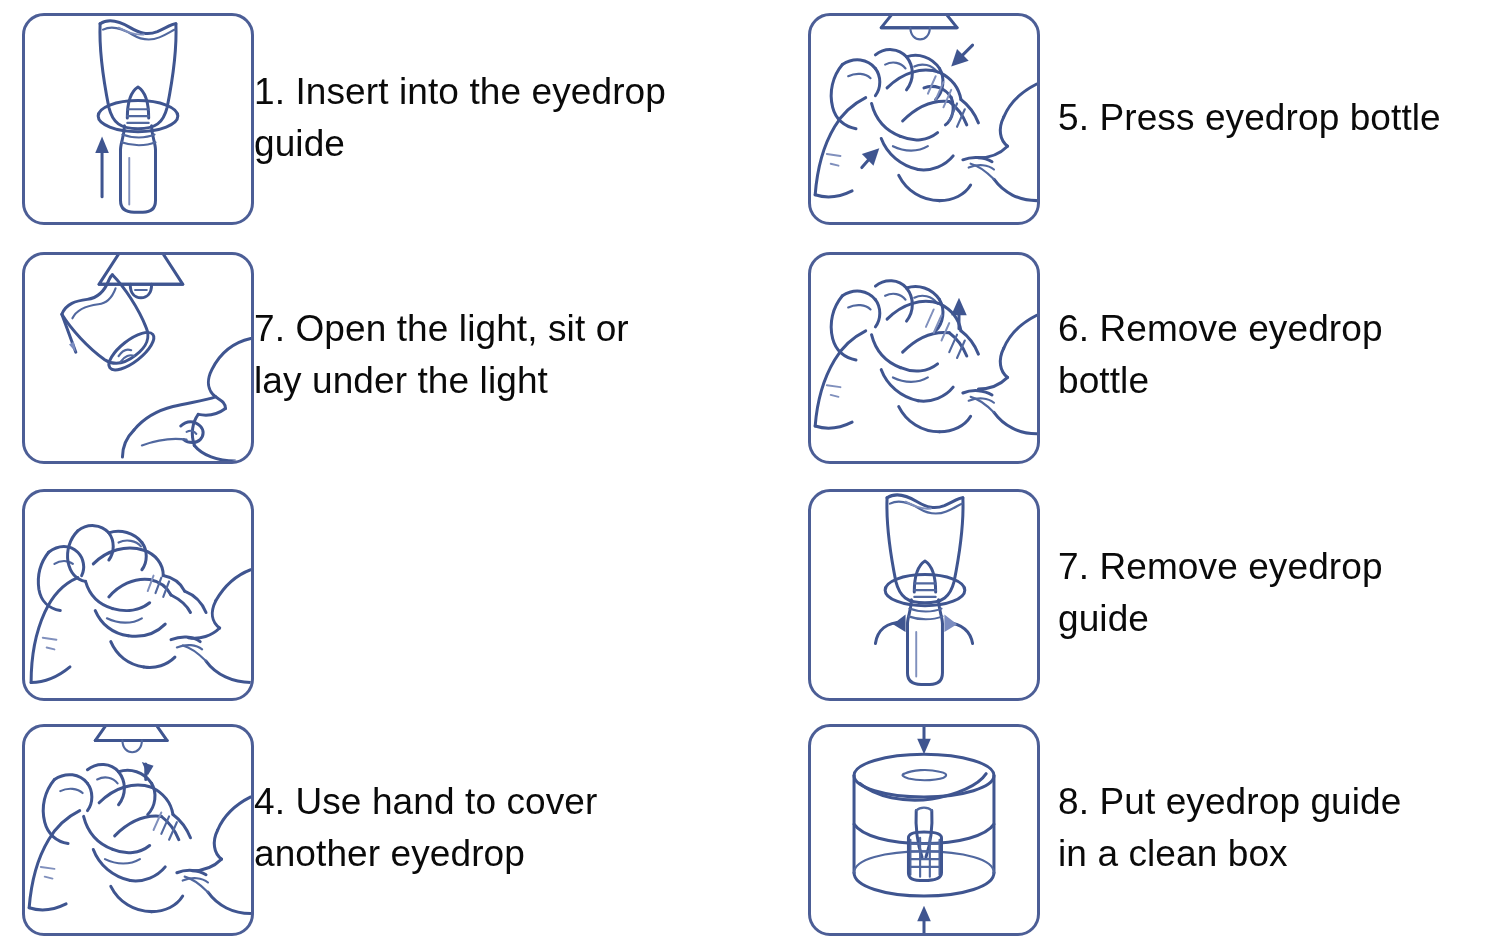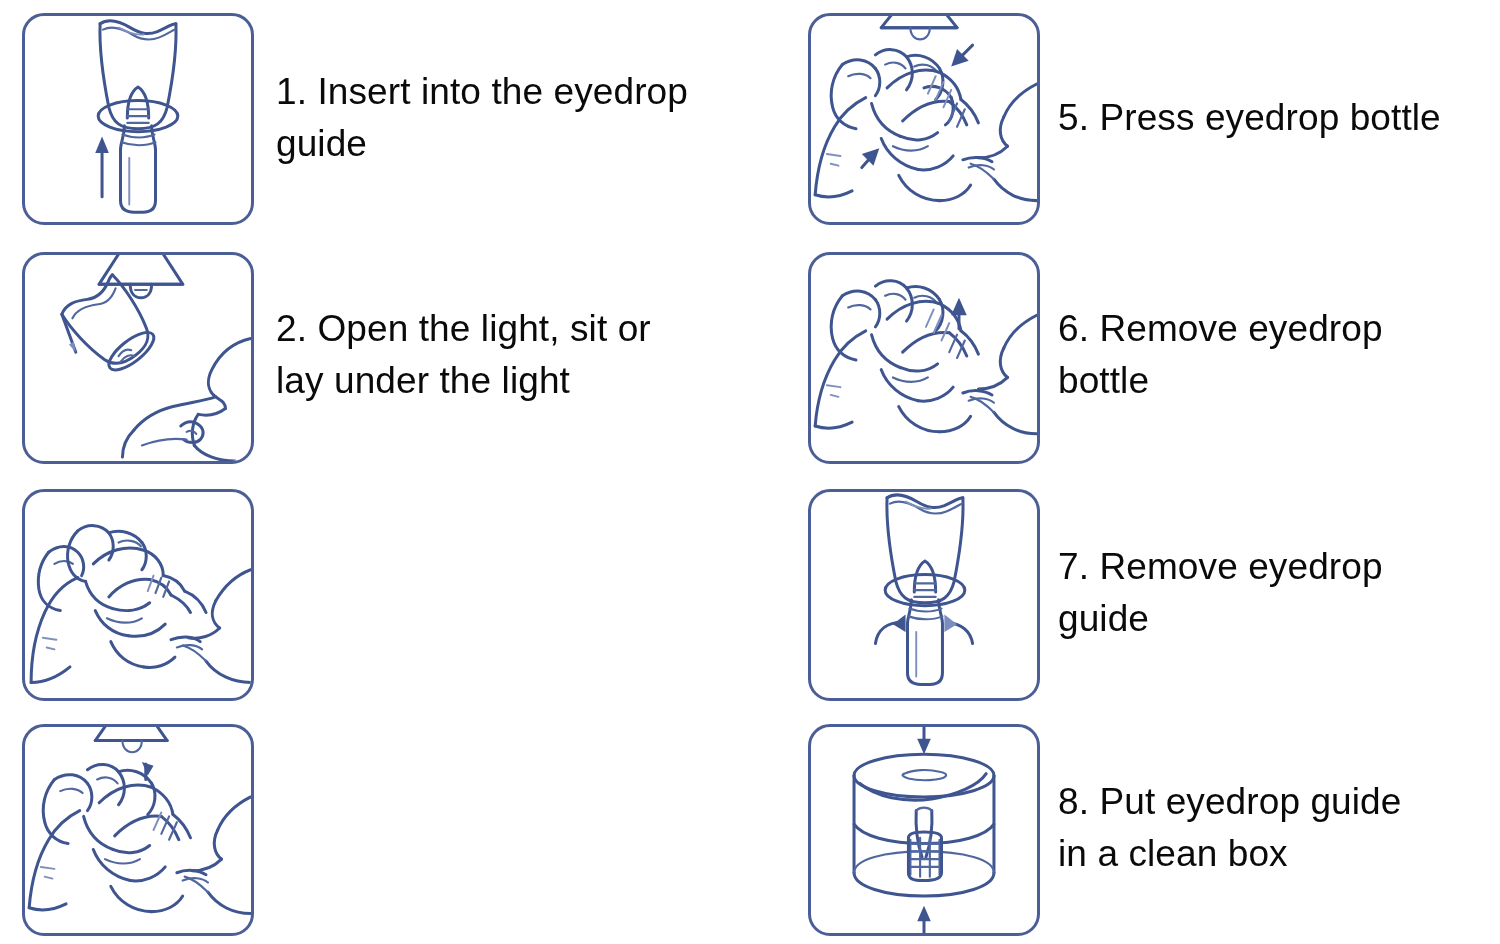--- a/index.html
+++ b/index.html
@@ -55,21 +55,20 @@
     position: absolute;
     left: 0;
     top: 0;
     width: 100%;
     height: 100%;
     display: block;
   }
 
   .caption {
     flex: 1 1 auto;
-    padding-left: 22px;
     font-size: 37px;
     line-height: 52px;
     color: #0a0a0a;
     letter-spacing: 0.1px;
     white-space: pre-line;
   }
   .col-right .caption { padding-left: 18px; }
 
   
   .row1 { top: 0px;   height: 236px; }
@@ -186,21 +185,21 @@
           <path class="ink" d="M196 146 C184 150 168 152 152 156 C136 160 122 168 112 180"></path>
 
           <path class="ink" d="M112 180 C104 188 100 198 100 208"></path>
 
           <path class="ink" d="M160 176 C166 170 174 170 180 176 C184 180 184 186 180 190 C176 194 168 194 163 190"></path>
           <path class="ink-thin" d="M166 182 C170 180 174 181 176 184"></path>
 
           <path class="ink-thin" d="M120 196 C136 190 152 188 166 190"></path>
         </svg>
       </div>
-      <div class="caption">2. Open the light, sit or
+      <div class="caption">7. Open the light, sit or
 lay under the light</div>
     </div>
 
     <div class="step row3">
       <div class="panel">
         <svg viewBox="0 0 232 212">
 
           <path class="ink" d="M6 196 C6 170 10 146 20 124 C28 106 40 94 54 88"></path>
           <path class="ink" d="M6 196 C20 196 34 190 46 180"></path>
 
@@ -303,20 +302,22 @@
           <path class="ink" d="M232 192 C214 192 198 184 188 170"></path>
           <path class="ink-thin" d="M188 170 C180 162 172 156 164 154"></path>
 
           <path class="ink" d="M156 150 C166 146 178 147 186 152"></path>
           <path class="ink-thin" d="M162 158 C172 154 182 155 188 160"></path>
 
           <path class="ink-faint" d="M16 144 L30 146"></path>
           <path class="ink-faint" d="M20 154 L28 156"></path>
         </svg>
       </div>
+      <div class="caption">4. Use hand to cover
+another eyedrop</div>
     </div>
   </div>
 
   <div class="column col-right">
 
     <div class="step row1">
       <div class="panel">
         <svg viewBox="0 0 232 212">
 
           <path class="ink" d="M88 -8 L134 -8 L150 12 L72 12 Z"></path>

